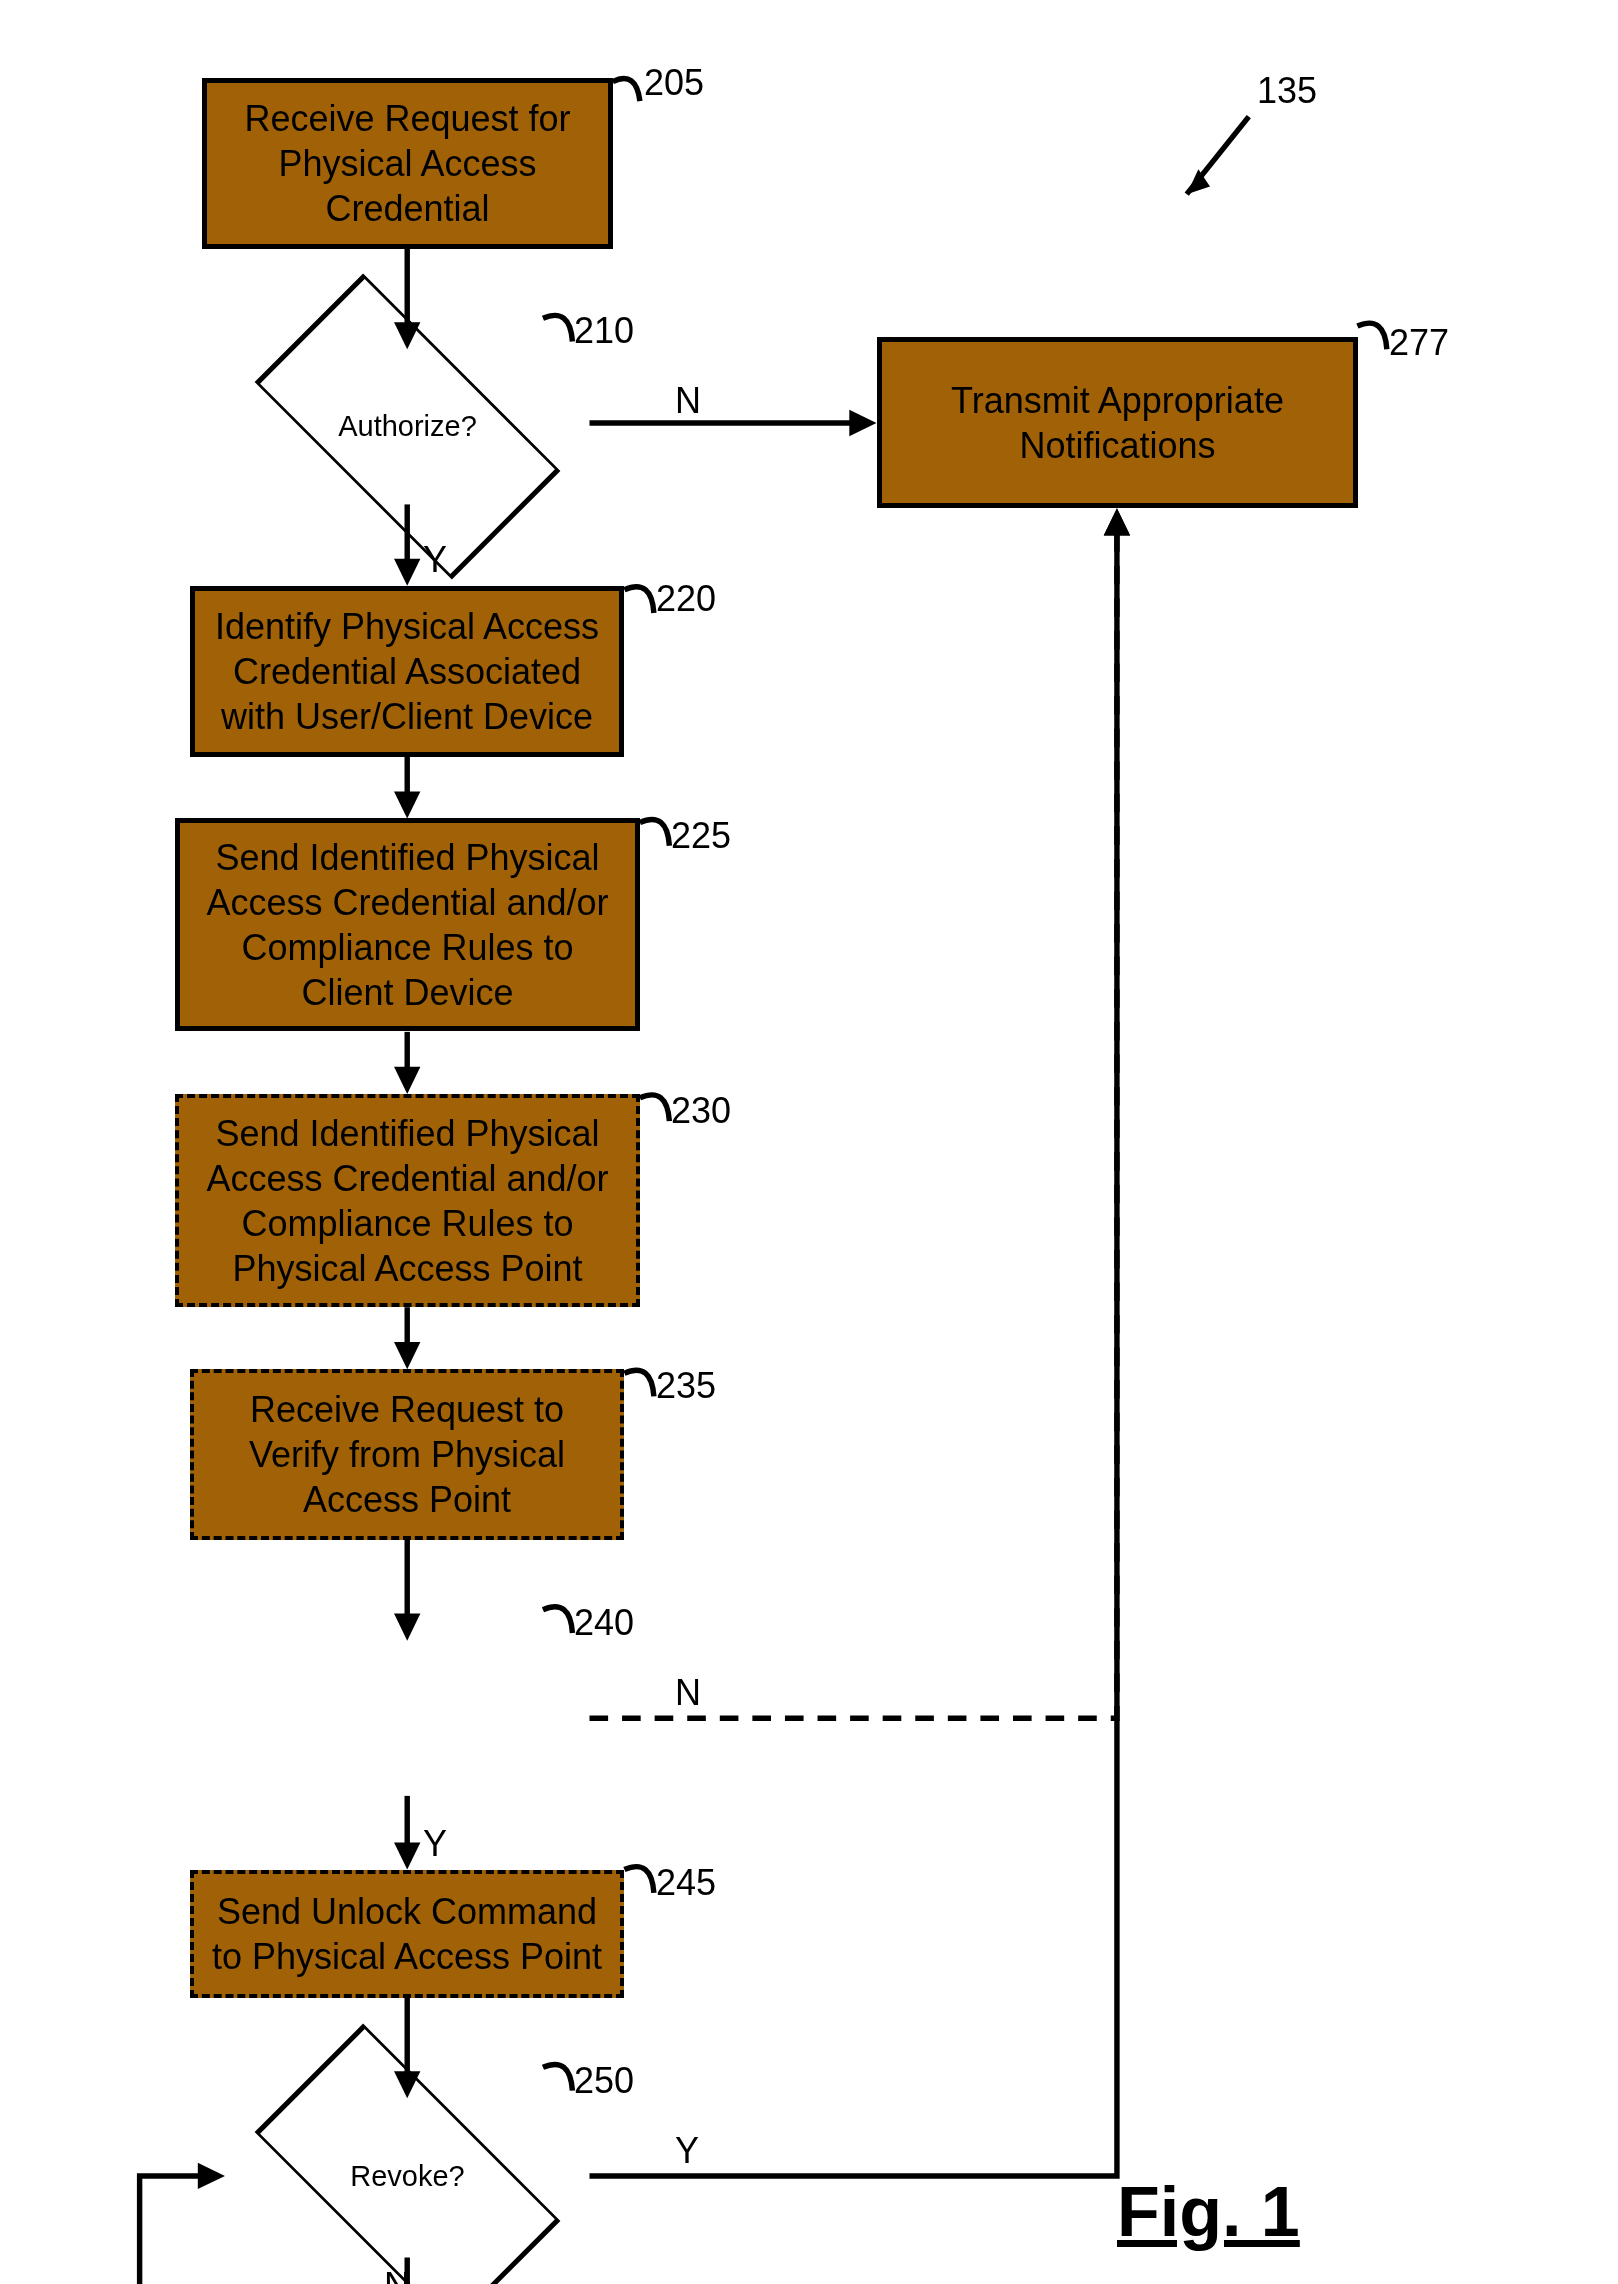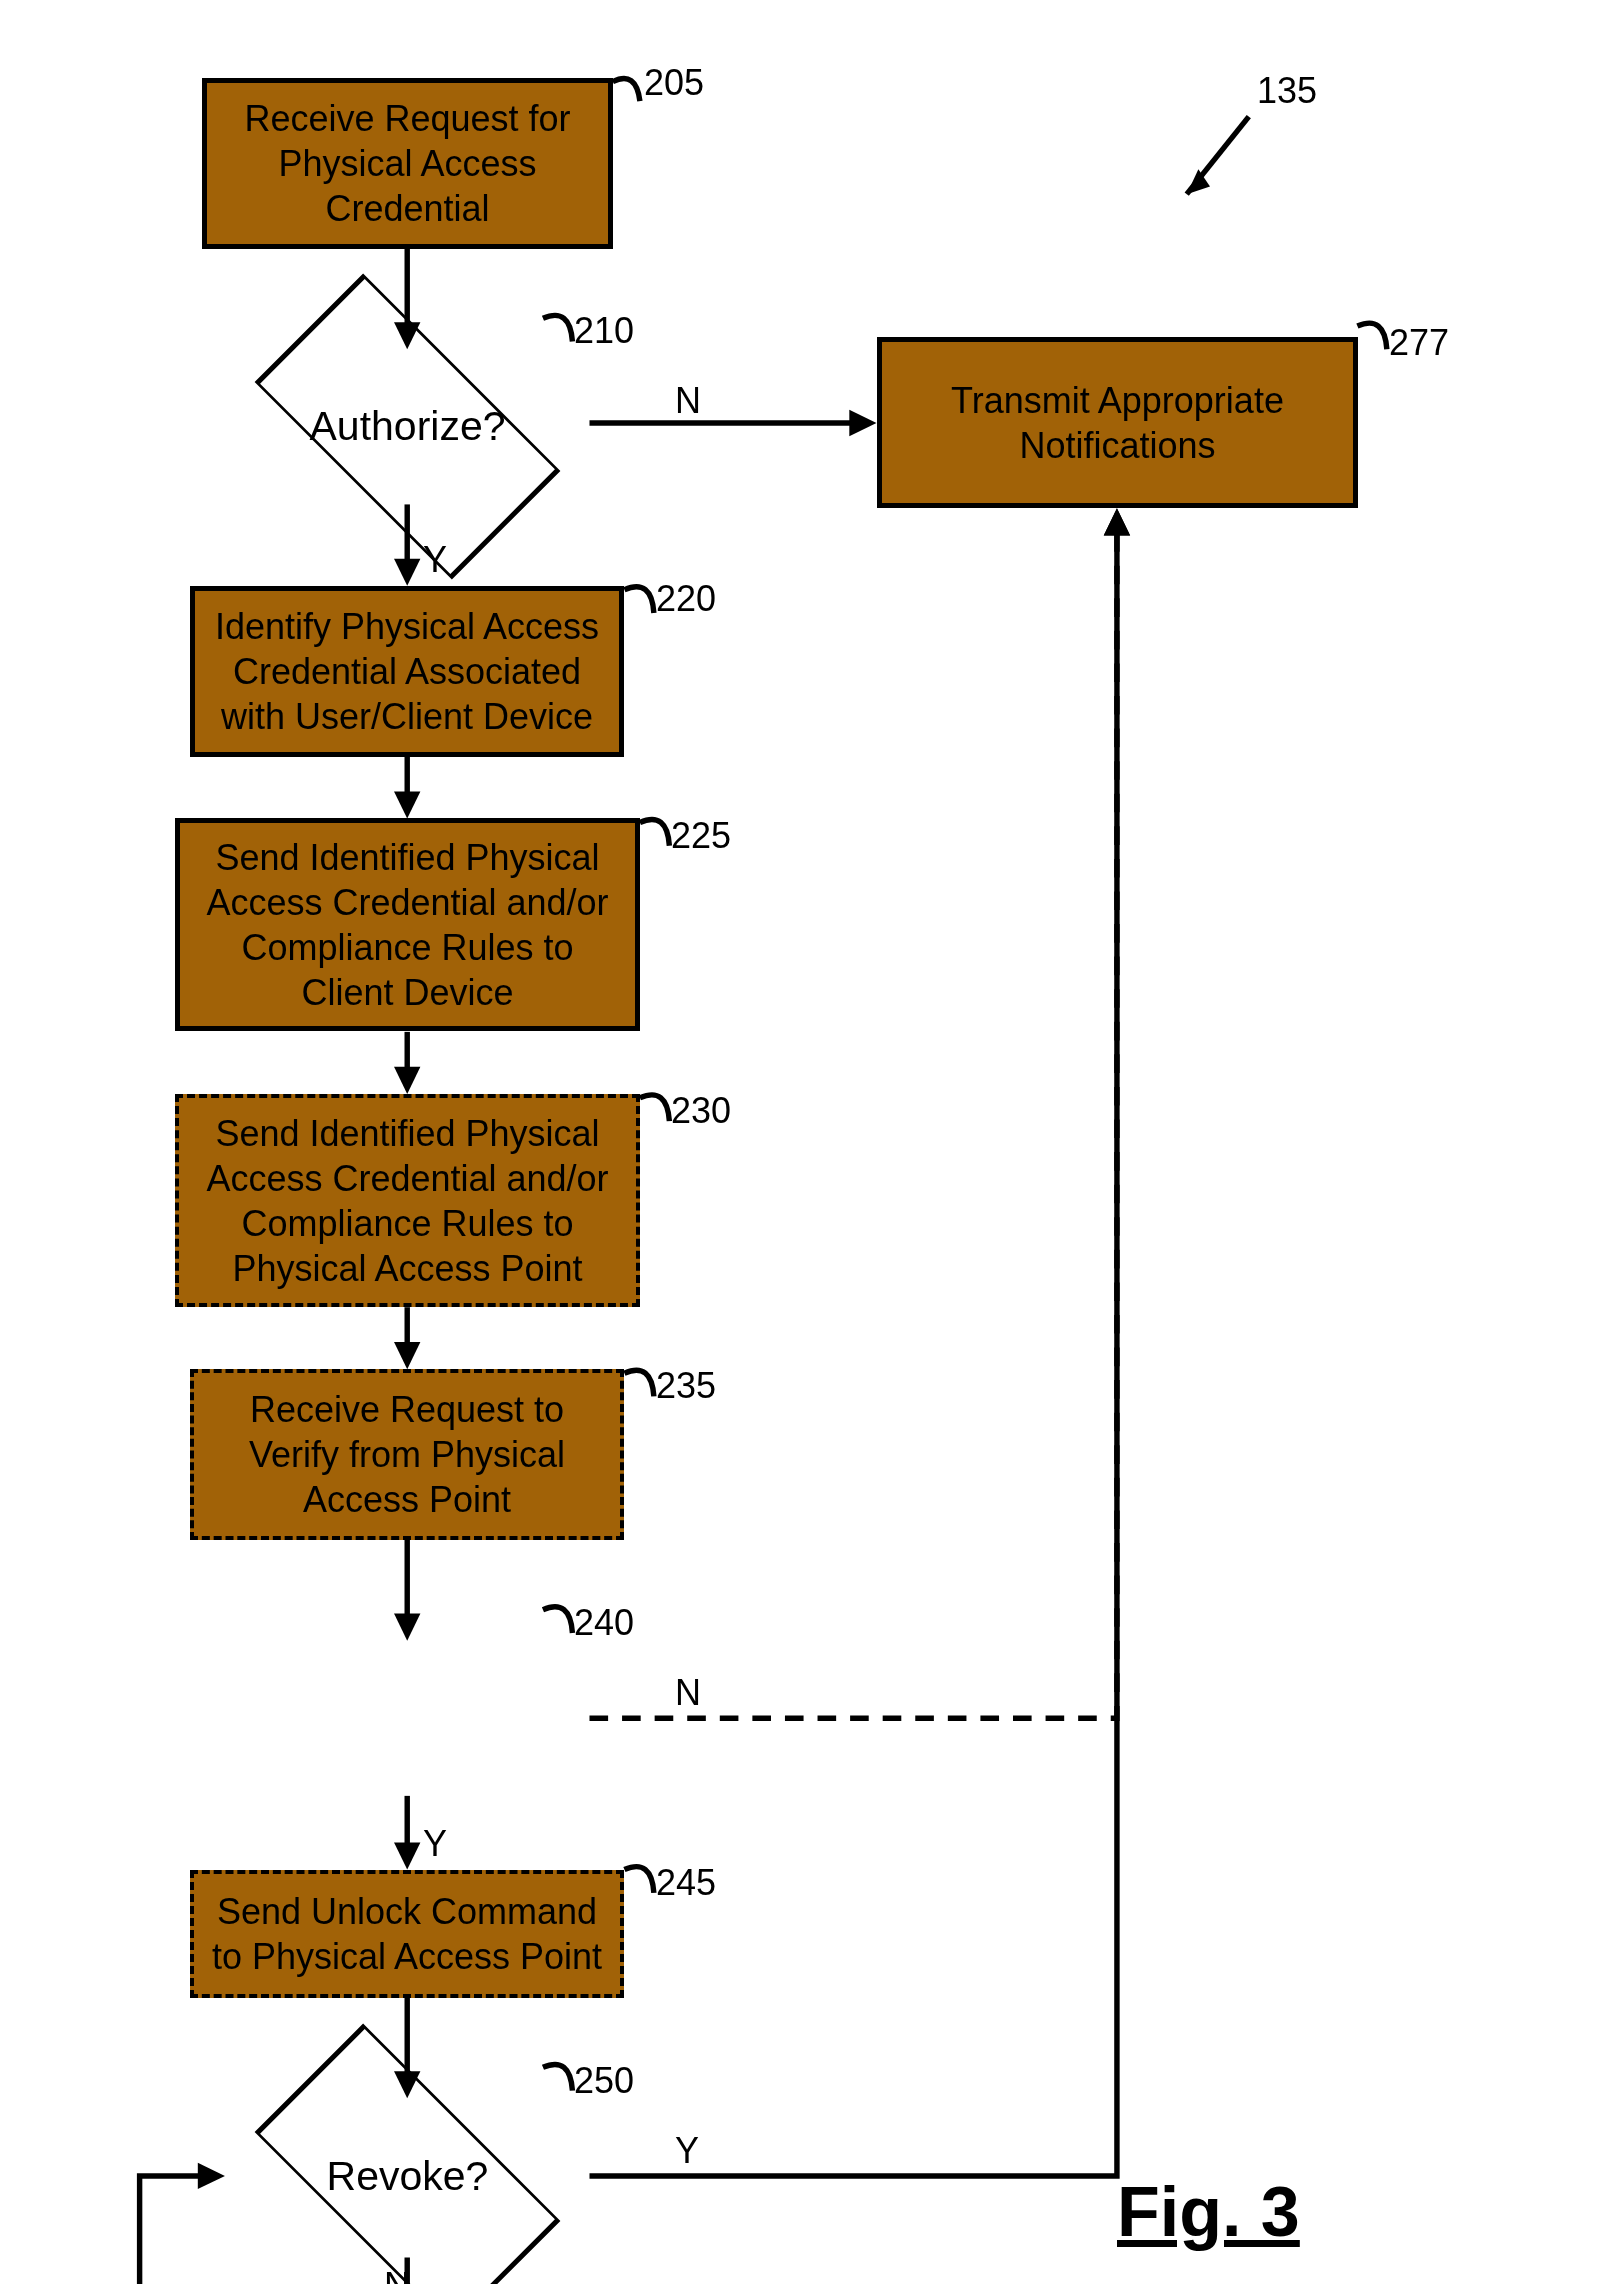--- a/index.html
+++ b/index.html
@@ -45,21 +45,21 @@
     box-sizing: border-box;
   }
   .diamond.dashed {
     border-style: dashed;
     border-width: 4.7px;
   }
   .diamond-label {
     position: absolute;
     left: 0; top: 0; width: 100%; height: 100%;
     display: flex; align-items: center; justify-content: center;
-    font-size: 41px;
+    font-size: 29px;
     text-align: left;
   }
   .ref-label {
     position: absolute;
     font-size: 36px;
     white-space: nowrap;
   }
   .edge-label {
     position: absolute;
     font-size: 36px;
@@ -143,21 +143,21 @@
   <div class="edge-label" style="left:675px; top:380px;">N</div>
 
   <div class="edge-label" style="left:423px; top:1823px;">Y</div>
   <div class="edge-label" style="left:675px; top:1672px;">N</div>
 
   <div class="edge-label" style="left:675px; top:2130px;">Y</div>
   <div class="edge-label" style="left:384px; top:2265px;">N</div>
 
   <div class="ref-label" style="left:1257px; top:70px;">135</div>
 
-  <div class="fig-label" style="left:1117px; top:2172px;">Fig. 3</div>
+  <div class="fig-label" style="left:1117px; top:2172px;">Fig. 1</div>
 
   <svg class="overlay" viewBox="0 0 2086 2944">
 
     <path class="line" d="M 790 105 Q 820 90 825 130"></path>
     <path class="line" d="M 700 410 Q 735 395 738 440"></path>
     <path class="line" d="M 1750 420 Q 1785 405 1788 450"></path>
     <path class="line" d="M 805 760 Q 840 745 843 790"></path>
     <path class="line" d="M 825 1060 Q 860 1045 863 1090"></path>
     <path class="line" d="M 825 1415 Q 860 1400 863 1445"></path>
     <path class="line" d="M 805 1770 Q 840 1755 843 1800"></path>

